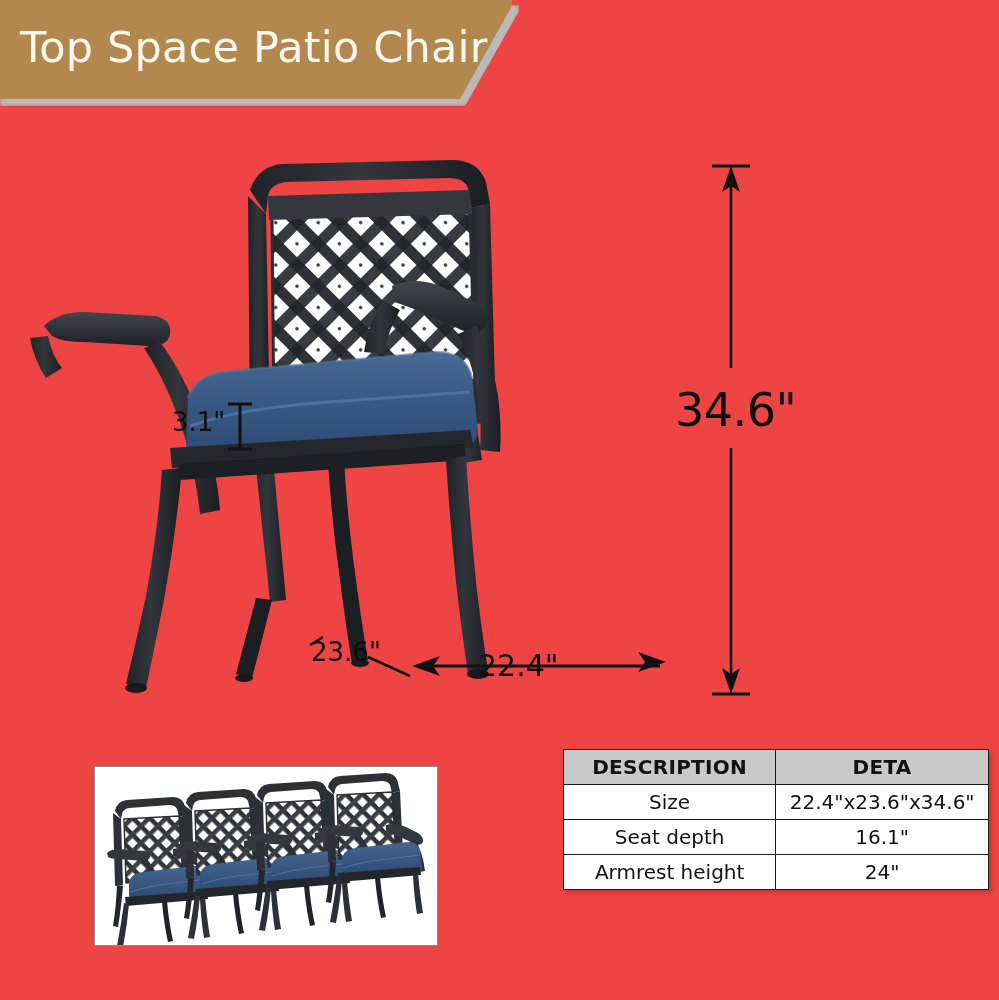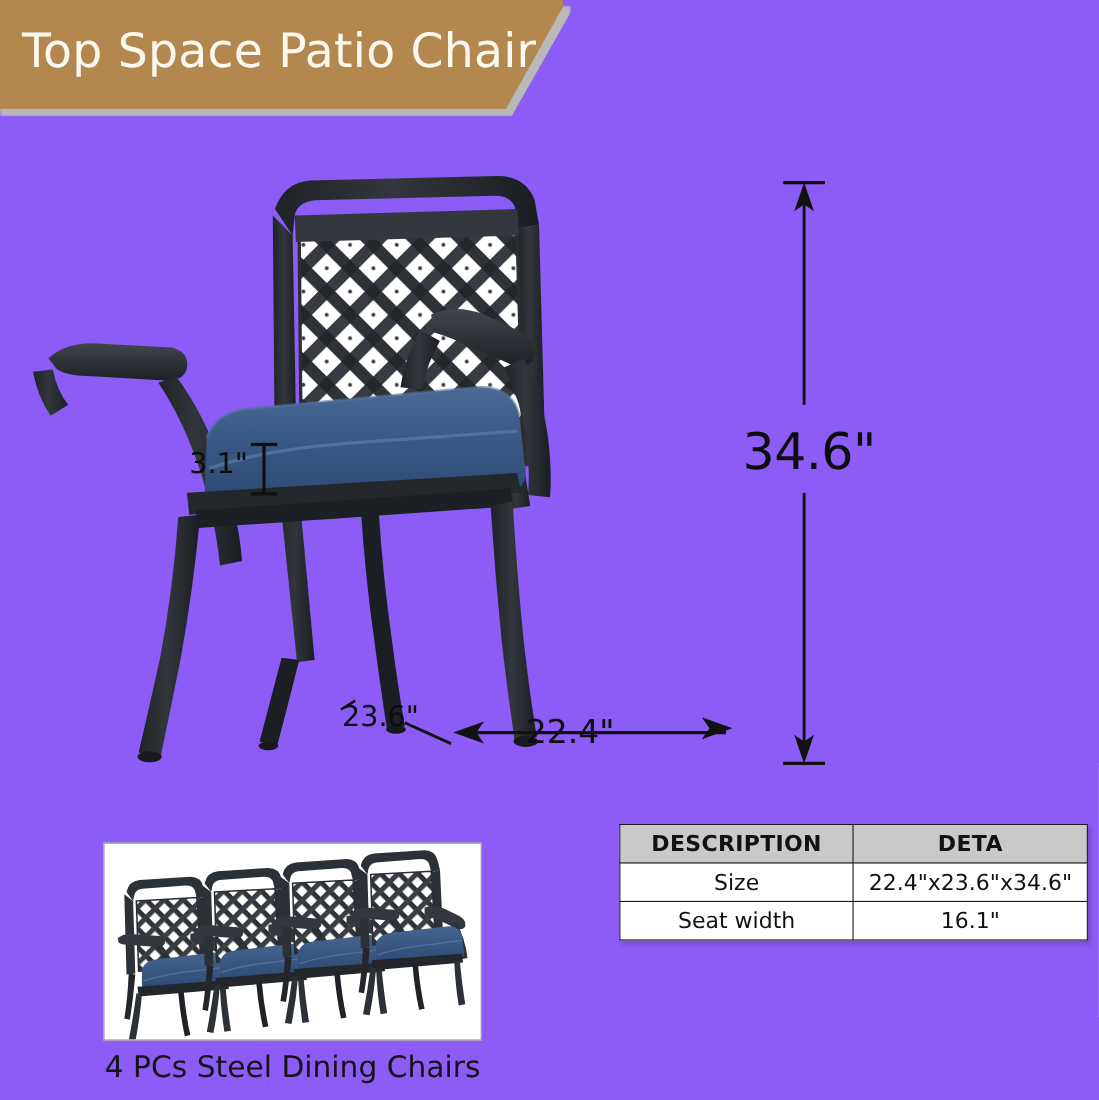--- a/index.html
+++ b/index.html
@@ -2,21 +2,21 @@
 <html><head>
 <meta charset="utf-8">
 <style>
   * { box-sizing: border-box; margin: 0; padding: 0; }
   html, body {
     width: 999px; height: 1000px;
     background: #ffffff;
     font-family: "Liberation Sans", "DejaVu Sans", sans-serif;
     overflow: hidden;
   }
-  #page { position: relative; width: 999px; height: 1000px; background: #8b5cf6; }
+  #page { position: relative; width: 999px; height: 1000px; background: #ef4444; }
 
   
   #header-banner {
     position: absolute; left: 0; top: 0; width: 512px; height: 99px;
     background: #b2884f;
     -webkit-clip-path: polygon(0 0, 100% 0, 100% 6px, 460px 99px, 0 99px);
     clip-path: polygon(0 0, 100% 0, 100% 6px, 460px 99px, 0 99px);
     z-index: 3;
   }
   #header-banner-shadow {
@@ -257,40 +257,43 @@
           <use href="#mini-chair" x="83" y="14"></use>
         </g>
       <g>
           <use href="#mini-chair" x="154" y="6"></use>
         </g>
       <g>
           <use href="#mini-chair" x="225" y="-2"></use>
         </g>
     </svg>
   </div>
-  <div id="thumb-caption">4 PCs Steel Dining Chairs</div>
 
   <div id="spec-table-wrap">
     <table id="spec-table">
       <colgroup>
           <col class="desc-col">
           <col class="detail-col">
         </colgroup>
       <thead>
         <tr>
           <th>DESCRIPTION</th>
           <th>DETA</th>
         </tr>
       </thead>
       <tbody id="spec-table-body">
           <tr>
             <td>Size</td>
             <td>22.4"x23.6"x34.6"</td>
           </tr>
           <tr>
-            <td>Seat width</td>
+            <td>Seat depth</td>
             <td>16.1"</td>
+          </tr>
+          <tr>
+            <td>Armrest height</td>
+            <td>24"</td>
           </tr>
         </tbody>
     </table>
   </div>
 
 </div>
 
 </body></html>

